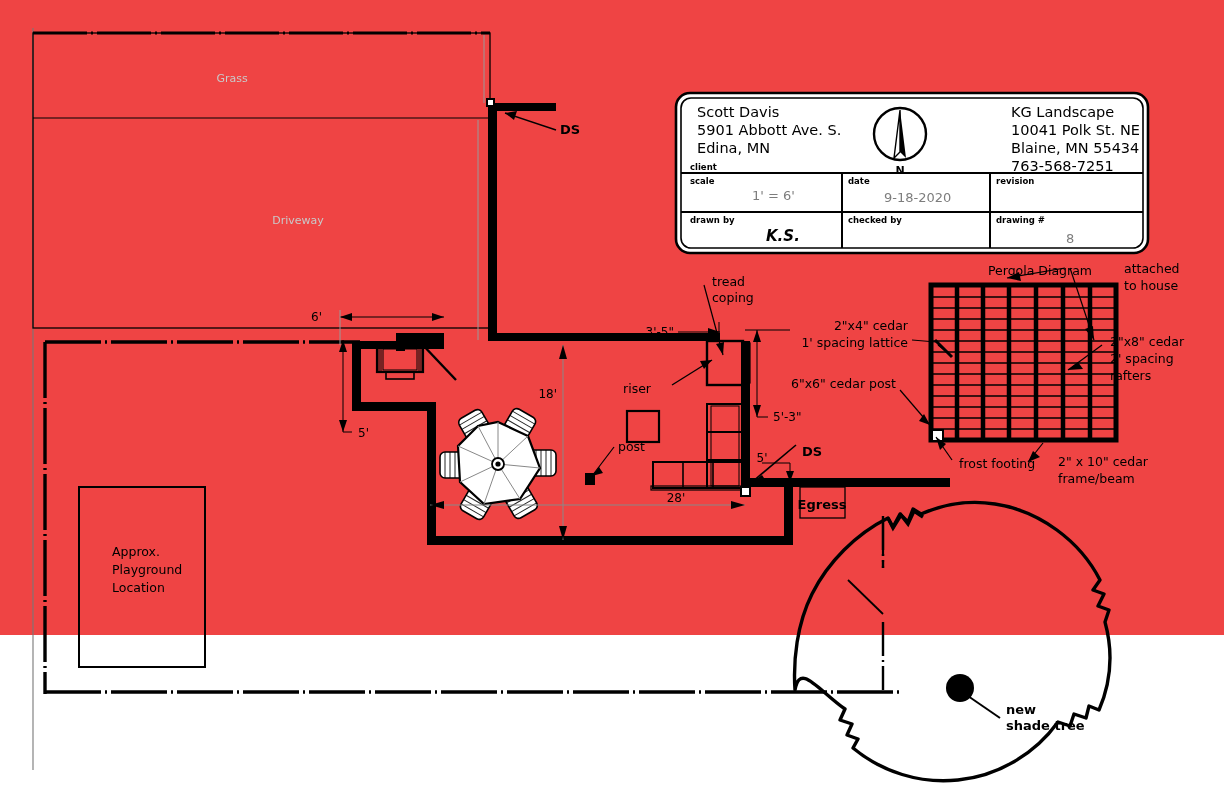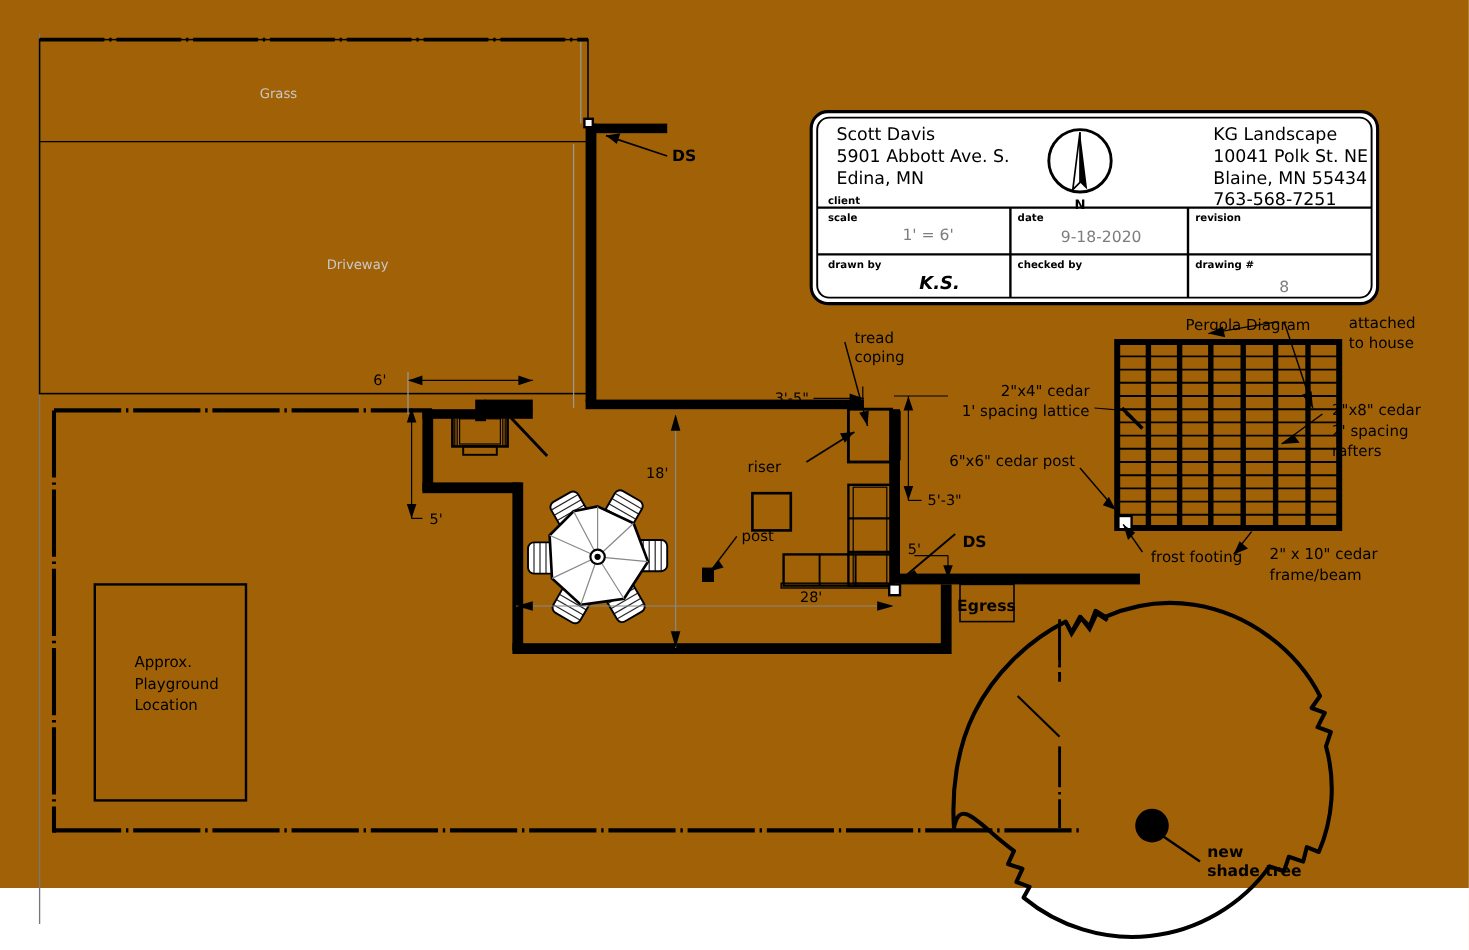--- a/index.html
+++ b/index.html
@@ -1,21 +1,21 @@
 <!DOCTYPE html>
 <html><head>
 <meta charset="utf-8">
 <title>Landscape Plan</title>
 <style>
   html,body{margin:0;padding:0;background:#ffffff;}
   body{
     font-family:"DejaVu Sans", sans-serif;
     width:1224px;height:792px;overflow:hidden;position:relative;
   }
-  #sheet{position:absolute;left:0;top:0;width:1224px;height:740px;background:#a16207;}
+  #sheet{position:absolute;left:0;top:0;width:1224px;height:635px;background:#ef4444;}
   svg#plan{position:absolute;left:0;top:0;width:1224px;height:792px;display:block;}
   text{ font-family:"DejaVu Sans", sans-serif; fill:#000; }
   .lbl{font-size:12.5px;}
   .lbl-b{font-size:13px;font-weight:bold;}
   .faint{fill:#c9c9c9;font-size:11px;}
   .tb-head{font-size:8.5px;font-weight:bold;}
   .tb-val{font-size:13px;fill:#7d7d7d;}
   .tb-big{font-size:14.5px;}
   .dim{font-size:12px;}
   .nlabel{font-size:11px;font-weight:bold;}

